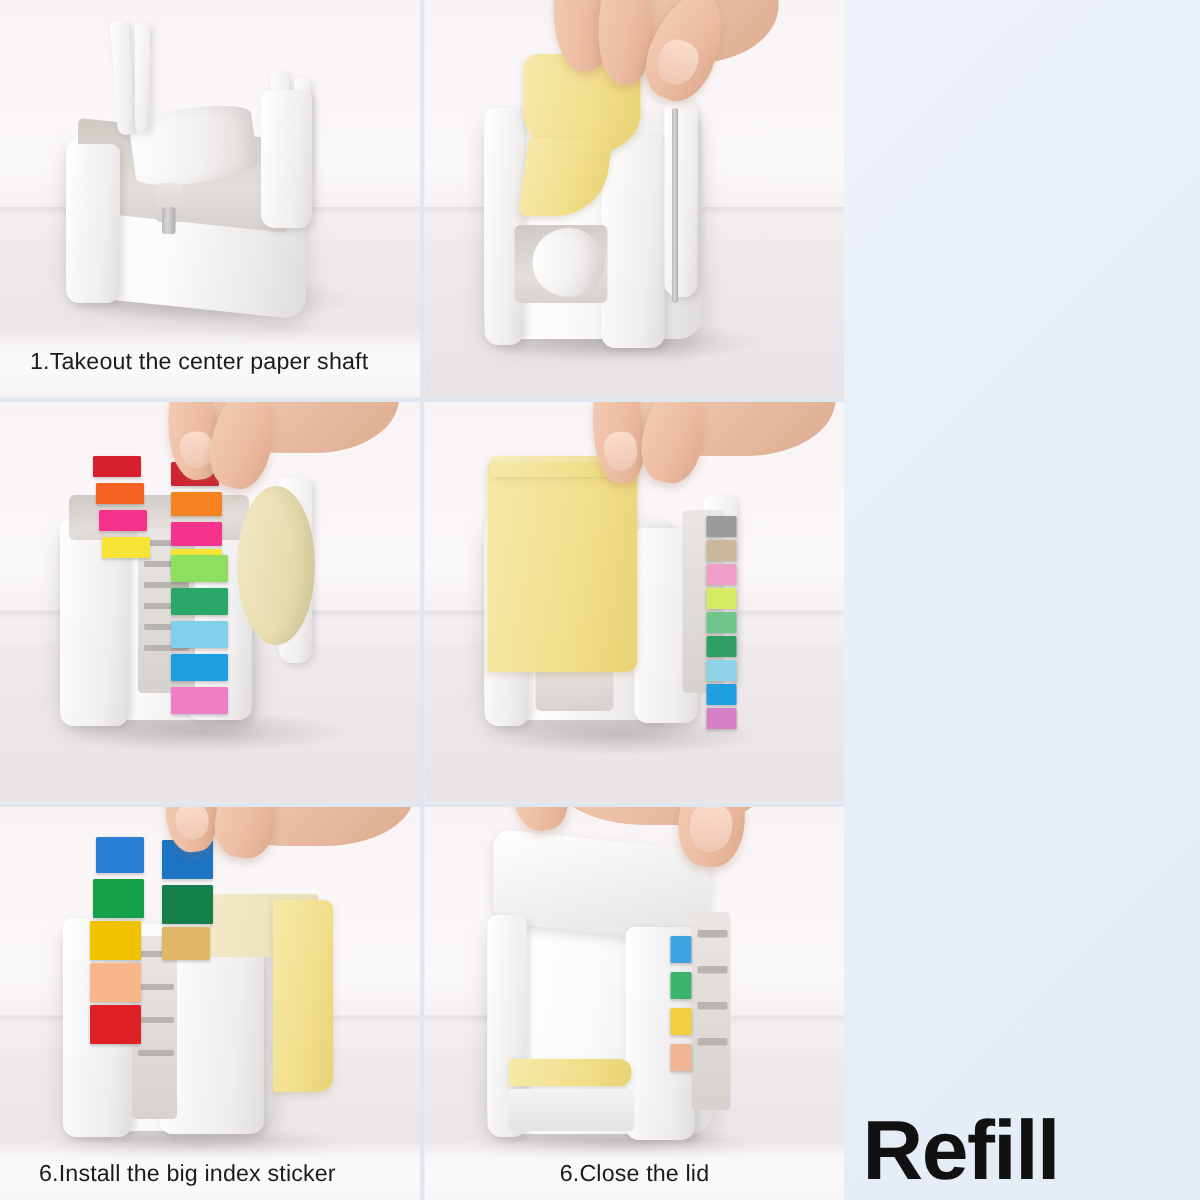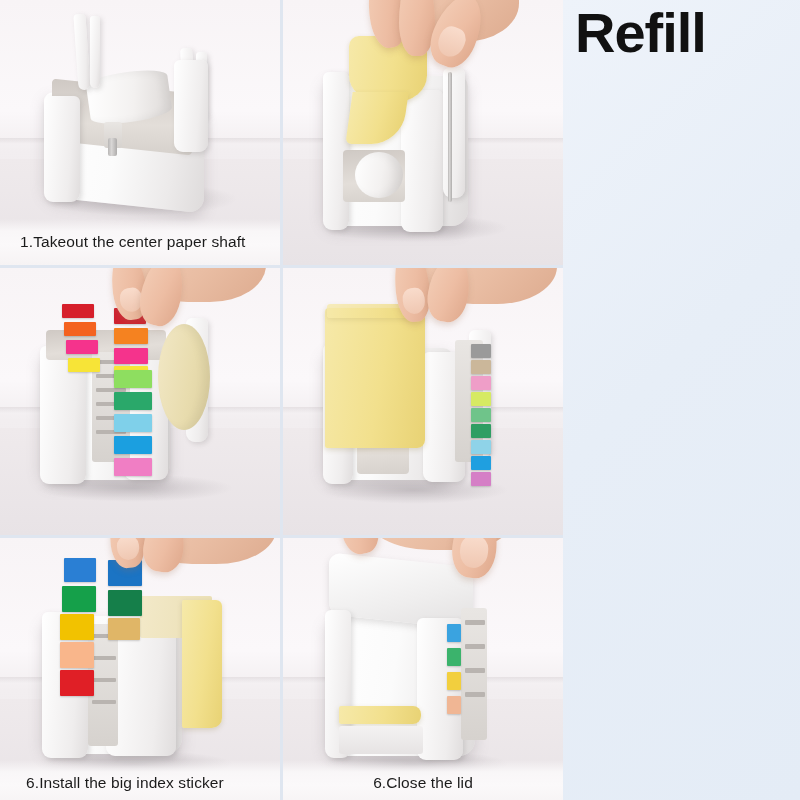--- a/index.html
+++ b/index.html
@@ -99,21 +99,21 @@
   }
 
   
   .tab{border-radius:1px;box-shadow:0 1px 2px rgba(0,0,0,.18);}
   .tabstack{position:absolute;}
 
   
   .hero{
     position:relative;width:237px;height:800px;
     background:linear-gradient(135deg,#eef3fa 0%,#e7eef7 45%,#e4ecf6 100%);
-    display:flex;flex-direction:column;justify-content:flex-start;
+    display:flex;flex-direction:column;justify-content:flex-end;
     padding-left:12px;box-sizing:border-box;
   }
   .hero h1{
     margin:0;font-size:56px;line-height:1.18;font-weight:bold;
     color:#111111;letter-spacing:-1px;
   }
   .hero .l2{display:block;}
 </style>
 </head>
 <body>

